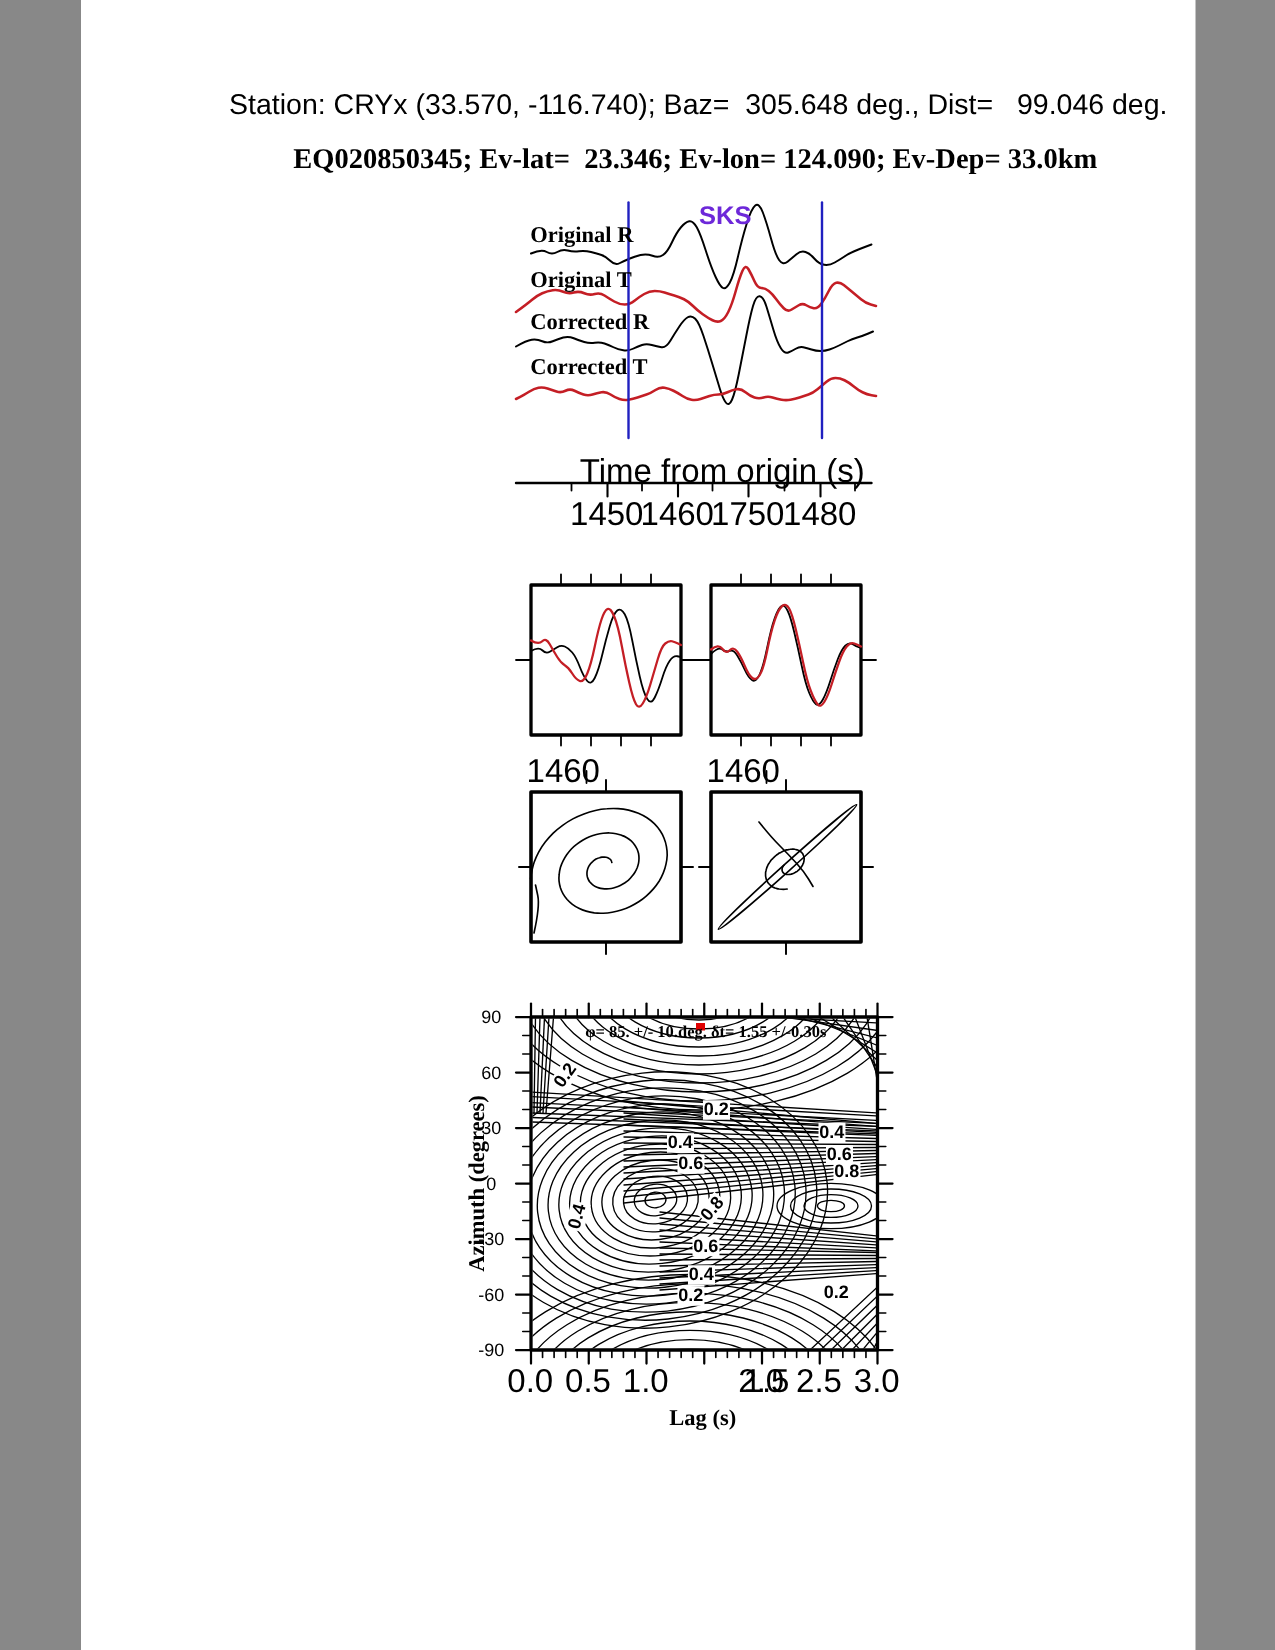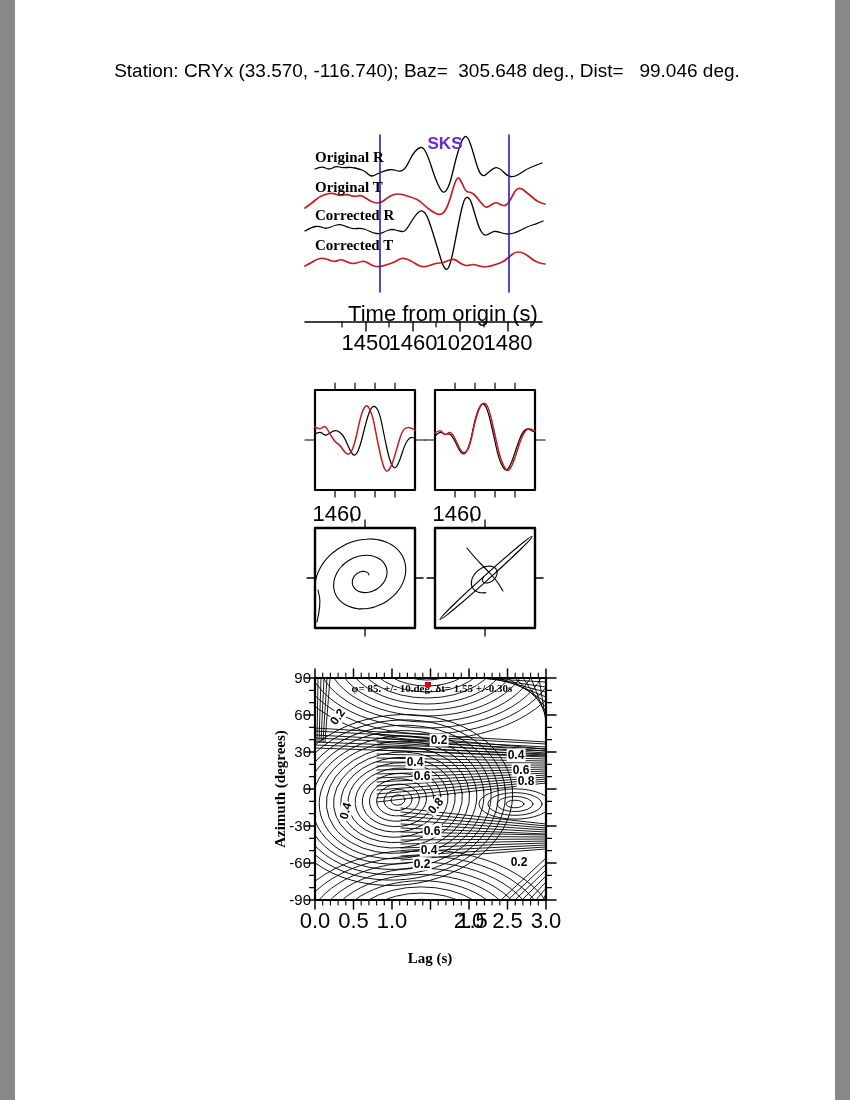--- a/index.html
+++ b/index.html
@@ -1,27 +1,27 @@
 <!DOCTYPE html>
 <html><head>
 <meta charset="utf-8">
 <style>
   html,body{margin:0;padding:0;background:#888;}
-  .page{position:relative;width:820px;height:1100px;background:#ffffff;margin:0 auto;
+  .page{position:relative;width:743px;height:1100px;background:#ffffff;margin:0 auto;
         font-family:"Liberation Sans",sans-serif;color:#000;overflow:hidden;}
   svg.fig{position:absolute;left:0;top:0;}
   .abs{position:absolute;white-space:pre;}
   .ctr{transform:translateX(-50%);}
   .sans17{font-size:22px;}
   .sans19{font-size:19px;}
   .serifb{font-family:"Liberation Serif",serif;font-weight:bold;}
   .t-label{font-family:"Liberation Serif",serif;font-weight:bold;font-size:15px;}
   .lvl{position:absolute;font-size:12px;font-weight:bold;background:#fff;line-height:13px;
        padding:0 1px;white-space:nowrap;}
-  .ytickbox{position:absolute;width:44px;text-align:right;font-size:15px;line-height:20px;}
+  .ytickbox{position:absolute;width:44px;text-align:center;font-size:12px;line-height:20px;}
 </style>
 </head>
 <body>
 
 <div class="page">
 
   <svg class="fig" width="850" height="1100">
       <path d="M300,169Q307,166 310.5,168.0Q314,170 317.5,168.0Q321,166 324.5,167.0Q328,168 332.0,167.5Q336,167 340.0,168.0Q344,169 347.0,170.0Q350,171 353.0,174.0Q356,177 359.0,175.5Q362,174 365.5,172.5Q369,171 373.0,170.0Q377,169 381.0,170.5Q385,172 388.0,170.0Q391,168 394.0,161.5Q397,155 400.0,151.5Q403,148 405.5,147.5Q408,147 410.5,151.5Q413,156 416.5,167.0Q420,178 423.0,184.5Q426,191 428.0,192.0Q430,193 432.5,188.5Q435,184 438.0,171.0Q441,158 444.0,148.5Q447,139 449.5,137.0Q452,135 454.5,141.5Q457,148 460.0,159.0Q463,170 465.5,173.5Q468,177 471.0,174.5Q474,172 477.0,169.5Q480,167 483.0,168.0Q486,169 489.0,172.5Q492,176 495.5,176.5Q499,177 502.5,175.0Q506,173 509.0,171.0Q512,169 515.5,167.5Q519,166 523.0,164.5L527,163" fill="none" stroke="#000000" stroke-width="1.3" stroke-linejoin="round" stroke-linecap="round"></path>
       <path d="M290,208Q297,203 300.5,200.0Q304,197 307.5,195.5Q311,194 314.5,193.5Q318,193 321.5,194.5Q325,196 328.5,195.0Q332,194 335.5,195.5Q339,197 342.5,196.0Q346,195 349.0,197.0Q352,199 355.5,201.0Q359,203 362.5,203.0Q366,203 369.0,200.5Q372,198 375.5,196.0Q379,194 382.5,194.0Q386,194 389.0,195.0Q392,196 395.5,197.0Q399,198 402.0,199.5Q405,201 408.0,204.0Q411,207 414.5,209.5Q418,212 421.0,213.5Q424,215 426.5,214.0Q429,213 431.5,208.0Q434,203 436.5,194.0Q439,185 441.0,180.5Q443,176 445.0,179.5Q447,183 449.0,187.5Q451,192 453.5,192.0Q456,192 458.5,194.0Q461,196 463.5,199.5Q466,203 468.5,205.5Q471,208 473.5,206.5Q476,205 478.5,203.5Q481,202 483.5,203.5Q486,205 488.5,205.5Q491,206 493.5,202.5Q496,199 498.5,194.0Q501,189 503.5,188.5Q506,188 508.5,190.0Q511,192 514.0,194.5Q517,197 520.0,199.5Q523,202 526.5,203.0L530,204" fill="none" stroke="#c41e25" stroke-width="1.7" stroke-linejoin="round" stroke-linecap="round"></path>
       <path d="M290,231Q297,227 300.5,226.5Q304,226 307.5,227.5Q311,229 314.5,227.5Q318,226 321.5,225.0Q325,224 328.5,225.5Q332,227 335.5,228.0Q339,229 342.5,228.5Q346,228 349.0,229.0Q352,230 355.0,231.5Q358,233 361.5,233.5Q365,234 368.0,232.5Q371,231 374.0,230.0Q377,229 380.5,230.0Q384,231 387.0,231.5Q390,232 393.0,227.0Q396,222 399.0,217.5Q402,213 404.5,211.5Q407,210 409.5,212.5Q412,215 415.0,224.0Q418,233 421.0,243.0Q424,253 426.0,259.5Q428,266 430.0,268.5Q432,271 434.0,266.5Q436,262 438.5,249.5Q441,237 443.5,224.0Q446,211 448.0,204.0Q450,197 452.5,197.5Q455,198 457.0,204.5Q459,211 461.5,219.5Q464,228 466.5,232.0Q469,236 471.5,235.0Q474,234 476.5,232.5Q479,231 481.5,231.5Q484,232 487.0,233.0Q490,234 493.0,234.0Q496,234 499.0,233.0Q502,232 505.0,230.5Q508,229 511.0,227.5Q514,226 517.5,225.0Q521,224 524.5,222.5L528,221" fill="none" stroke="#000000" stroke-width="1.3" stroke-linejoin="round" stroke-linecap="round"></path>
@@ -292,37 +292,38 @@
       <line x1="515.6" y1="900" x2="515.6" y2="905" fill="none" stroke="#000" stroke-width="1.1" stroke-linejoin="round" stroke-linecap="round"></line>
       <line x1="515.6" y1="673" x2="515.6" y2="678" fill="none" stroke="#000" stroke-width="1.1" stroke-linejoin="round" stroke-linecap="round"></line>
       <line x1="523.3" y1="900" x2="523.3" y2="905" fill="none" stroke="#000" stroke-width="1.1" stroke-linejoin="round" stroke-linecap="round"></line>
       <line x1="523.3" y1="673" x2="523.3" y2="678" fill="none" stroke="#000" stroke-width="1.1" stroke-linejoin="round" stroke-linecap="round"></line>
       <line x1="531" y1="900" x2="531" y2="909" fill="none" stroke="#000" stroke-width="1.5" stroke-linejoin="round" stroke-linecap="round"></line>
       <line x1="531" y1="669" x2="531" y2="678" fill="none" stroke="#000" stroke-width="1.5" stroke-linejoin="round" stroke-linecap="round"></line>
       <rect x="410" y="682" width="6" height="5" fill="#e00000"></rect>
     </svg>
 
   <div class="abs ctr sans19" style="left:412px;top:60px;">Station: CRYx (33.570, -116.740); Baz=  305.648 deg., Dist=   99.046 deg.</div>
+  <div class="abs ctr sans19 serifb" style="left:410px;top:96px;">EQ020850345; Ev-lat=  23.346; Ev-lon= 124.090; Ev-Dep= 33.0km</div>
 
   <div class="abs ctr" style="left:430px;top:134px;font-size:17px;font-weight:bold;color:#6d28d9;">SKS</div>
   <div class="abs t-label" style="left:300px;top:149px;">Original R</div>
   <div class="abs t-label" style="left:300px;top:179px;">Original T</div>
   <div class="abs t-label" style="left:300px;top:207px;">Corrected R</div>
   <div class="abs t-label" style="left:300px;top:237px;">Corrected T</div>
   <div class="abs ctr sans17" style="left:428px;top:301px;">Time from origin (s)</div>
 
   <div class="abs ctr serifb" style="left:417px;top:682px;font-size:11px;">φ= 85. +/- 10.deg. δt= 1.55 +/-0.30s</div>
   <div class="abs t-label" style="left:265px;top:789px;transform:translate(-50%,-50%) rotate(-90deg);">Azimuth (degrees)</div>
-  <div class="abs ctr t-label" style="left:415px;top:938px;margin-top:12px;">Lag (s)</div>
+  <div class="abs ctr t-label" style="left:415px;top:938px;">Lag (s)</div>
 
 
   <div id="gen-labels">
       <div class="sans17 ctr" style="position: absolute; left: 351px; top: 330px;">1450</div>
       <div class="sans17 ctr" style="position: absolute; left: 398px; top: 330px;">1460</div>
-      <div class="sans17 ctr" style="position: absolute; left: 445px; top: 330px;">1020</div>
+      <div class="sans17 ctr" style="position: absolute; left: 445px; top: 330px;">1750</div>
       <div class="sans17 ctr" style="position: absolute; left: 493px; top: 330px;">1480</div>
       <div class="sans17 ctr" style="position: absolute; left: 322px; top: 501px;">1460</div>
       <div class="sans17 ctr" style="position: absolute; left: 442px; top: 501px;">1460</div>
       <div class="ytickbox" style="position: absolute; left: 252px; top: 668px;">90</div>
       <div class="ytickbox" style="position: absolute; left: 252px; top: 705px;">60</div>
       <div class="ytickbox" style="position: absolute; left: 252px; top: 742px;">30</div>
       <div class="ytickbox" style="position: absolute; left: 252px; top: 779px;">0</div>
       <div class="ytickbox" style="position: absolute; left: 252px; top: 816px;">-30</div>
       <div class="ytickbox" style="position: absolute; left: 252px; top: 853px;">-60</div>
       <div class="ytickbox" style="position: absolute; left: 252px; top: 890px;">-90</div>

